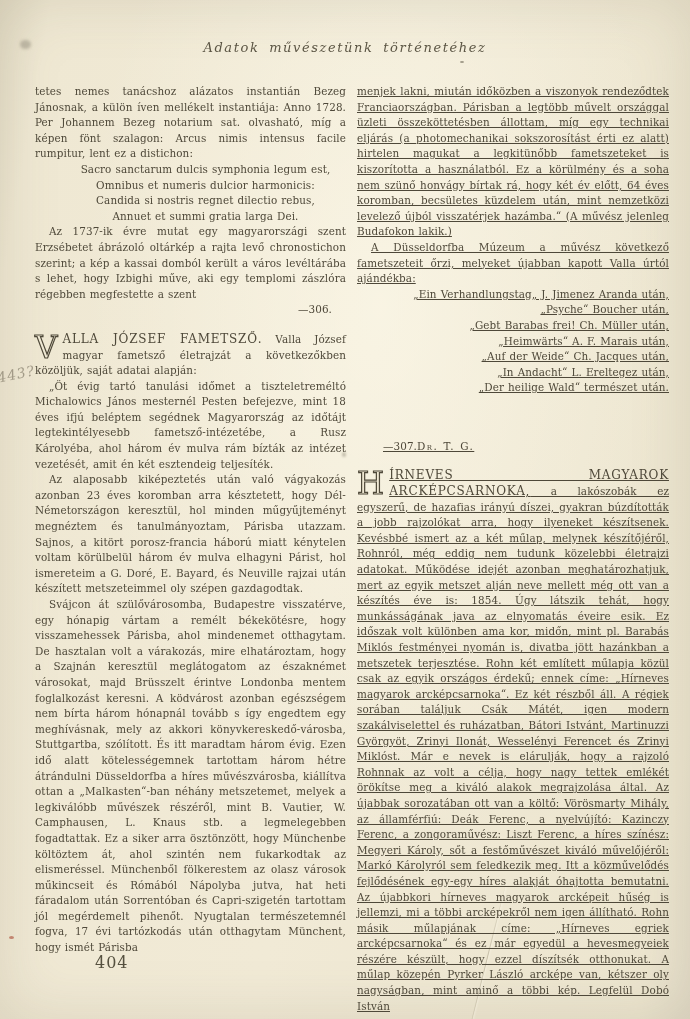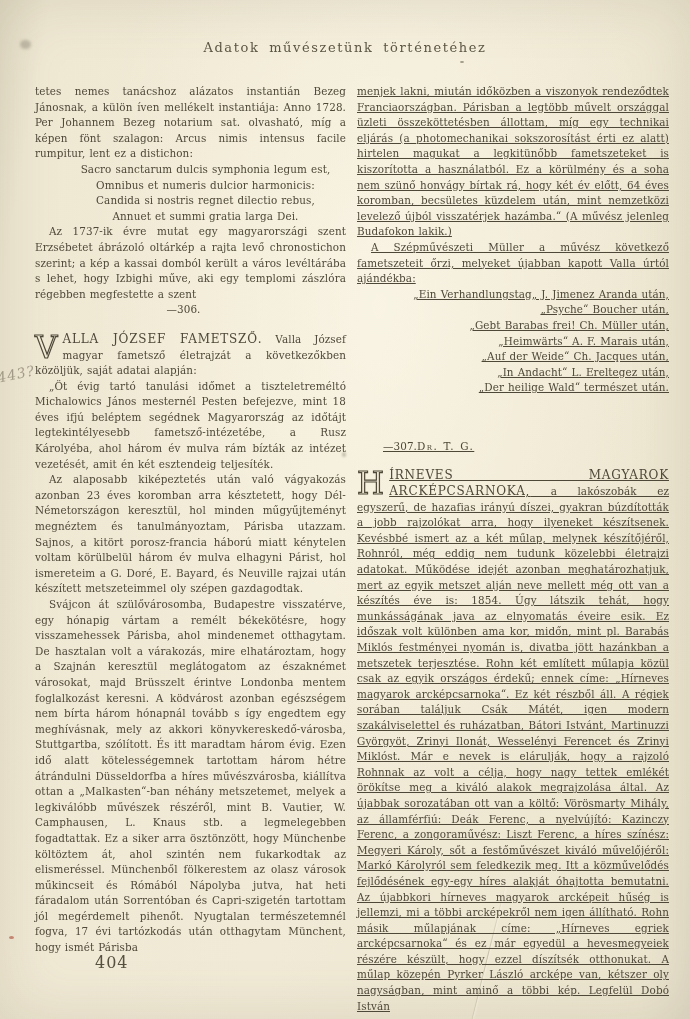--- a/index.html
+++ b/index.html
@@ -10,20 +10,21 @@
       radial-gradient(ellipse at 55% 30%, rgba(255,252,238,0.55) 0%, rgba(255,252,238,0) 55%),
       linear-gradient(100deg, #e3dcc6 0%, #efe8d3 6%, #f1ead6 50%, #ece5cf 94%, #e5decb 100%);
     overflow:hidden;
     font-family:"DejaVu Serif", serif;
     color:#4e4839;
     box-shadow:inset 0 0 60px rgba(120,110,85,0.18);
   }
   .running-header{
     position:absolute;left:0;right:0;top:40px;
     text-align:center;
+    font-style:italic;
     font-size:13px;
     letter-spacing:1.6px;
     word-spacing:4px;
     color:#5b5544;
   }
   .header-dot{
     position:absolute;left:460px;top:61px;
     width:4px;height:2px;border-radius:50%;
     background:rgba(90,84,66,0.55);
   }
@@ -35,21 +36,21 @@
     word-spacing:0.6px;
     text-align:justify;
   }
   .col-left{left:35px;width:311px;}
   .col-right{left:357px;width:312px;text-decoration:underline;}
   p{margin:0;padding:0;}
   .indent{text-indent:14px;}
   .verse{padding-left:30px;text-align:center;}
   .sig-line{display:flex;justify-content:space-between;align-items:baseline;}
   .small-caps{font-variant:small-caps;letter-spacing:1.4px;}
-  .ref-right{text-align:center;padding-right:14px;}
+  .ref-right{text-align:right;padding-right:14px;}
   .ref-line{display:flex;justify-content:flex-start;padding-left:26px;padding-right:8px;margin-top:43px;}
   .section{margin-top:14px;}
   .dropcap{
     float:left;
     font-size:31px;
     line-height:27px;
     padding:2px 5px 0 0;
     color:#efe8d3;
     -webkit-text-stroke:1.2px #4e4839;
   }
@@ -125,21 +126,21 @@
         <span class="dropcap">V</span><span class="section-title">ALLA JÓZSEF FAMETSZŐ.</span><span> Valla József magyar fametsző életrajzát a következőkben közöljük, saját adatai alapján:</span>
       </p>
       <p class="indent">„Öt évig tartó tanulási időmet a tiszteletreméltó Michalowics János mesternél Pesten befejezve, mint 18 éves ifjú beléptem segédnek Magyarország az időtájt legtekintélyesebb fametsző-intézetébe, a Rusz Károlyéba, ahol három év mulva rám bízták az intézet vezetését, amit én két esztendeig teljesíték.</p>
       <p class="indent">Az alaposabb kiképeztetés után való vágyakozás azonban 23 éves koromban arra késztetett, hogy Dél-Németországon keresztül, hol minden műgyűjteményt megnéztem és tanulmányoztam, Párisba utazzam. Sajnos, a kitört porosz-francia háború miatt kénytelen voltam körülbelül három év mulva elhagyni Párist, hol ismereteim a G. Doré, E. Bayard, és Neuville rajzai után készített metszeteimmel oly szépen gazdagodtak.</p>
       <p class="indent">Svájcon át szülővárosomba, Budapestre visszatérve, egy hónapig vártam a remélt békekötésre, hogy visszamehessek Párisba, ahol mindenemet otthagytam. De hasztalan volt a várakozás, mire elhatároztam, hogy a Szajnán keresztül meglátogatom az északnémet városokat, majd Brüsszelt érintve Londonba mentem foglalkozást keresni. A ködvárost azonban egészségem nem bírta három hónapnál tovább s így engedtem egy meghívásnak, mely az akkori könyvkereskedő-városba, Stuttgartba, szólított. És itt maradtam három évig. Ezen idő alatt kötelességemnek tartottam három hétre átrándulni Düsseldorfba a híres művészvárosba, kiállítva ottan a „Malkasten“-ban néhány metszetemet, melyek a legkiválóbb művészek részéről, mint B. Vautier, W. Camphausen, L. Knaus stb. a legmelegebben fogadtattak. Ez a siker arra ösztönzött, hogy Münchenbe költöztem át, ahol szintén nem fukarkodtak az elismeréssel. Münchenből fölkerestem az olasz városok műkincseit és Rómából Nápolyba jutva, hat heti fáradalom után Sorrentóban és Capri-szigetén tartottam jól megérdemelt pihenőt. Nyugtalan természetemnél fogva, 17 évi tartózkodás után otthagytam Münchent, hogy ismét Párisba</p>
     </div>
   </div>
 
   <div class="col col-right">
     <p>menjek lakni, miután időközben a viszonyok rendeződtek Franciaországban. Párisban a legtöbb művelt országgal üzleti összeköttetésben állottam, míg egy technikai eljárás (a photomechanikai sokszorosítást érti ez alatt) hirtelen magukat a legkitünőbb fametszeteket is kiszorította a használatból. Ez a körülmény és a soha nem szünő honvágy bírtak rá, hogy két év előtt, 64 éves koromban, becsületes küzdelem után, mint nemzetközi levelező újból visszatérjek hazámba.“ (A művész jelenleg Budafokon lakik.)</p>
-    <p class="indent">A Szépművészeti Müller a művész következő fametszeteit őrzi, melyeket újabban kapott Valla úrtól ajándékba:</p>
+    <p class="indent">A Düsseldorfba Múzeum a művész következő fametszeteit őrzi, melyeket újabban kapott Valla úrtól ajándékba:</p>
     <div class="works">
       <p>„Ein Verhandlungstag„ J. Jimenez Aranda után,</p>
       <p>„Psyche“ Boucher után,</p>
       <p>„Gebt Barabas frei! Ch. Müller után,</p>
       <p>„Heimwärts“ A. F. Marais után,</p>
       <p>„Auf der Weide“ Ch. Jacques után,</p>
       <p>„In Andacht“ L. Ereltegez után,</p>
       <p>„Der heilige Wald“ természet után.</p>
     </div>
     <div class="ref-line">

